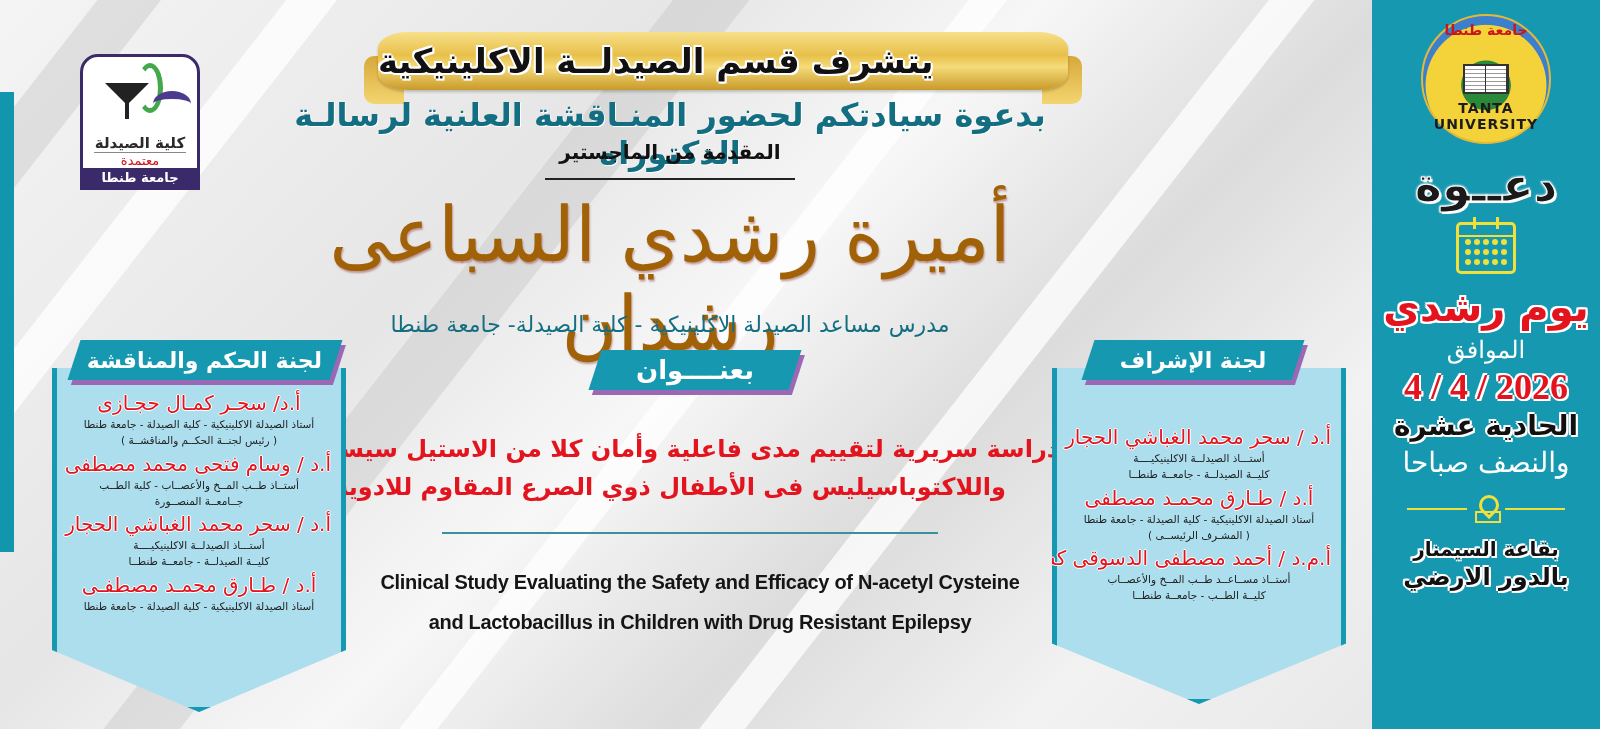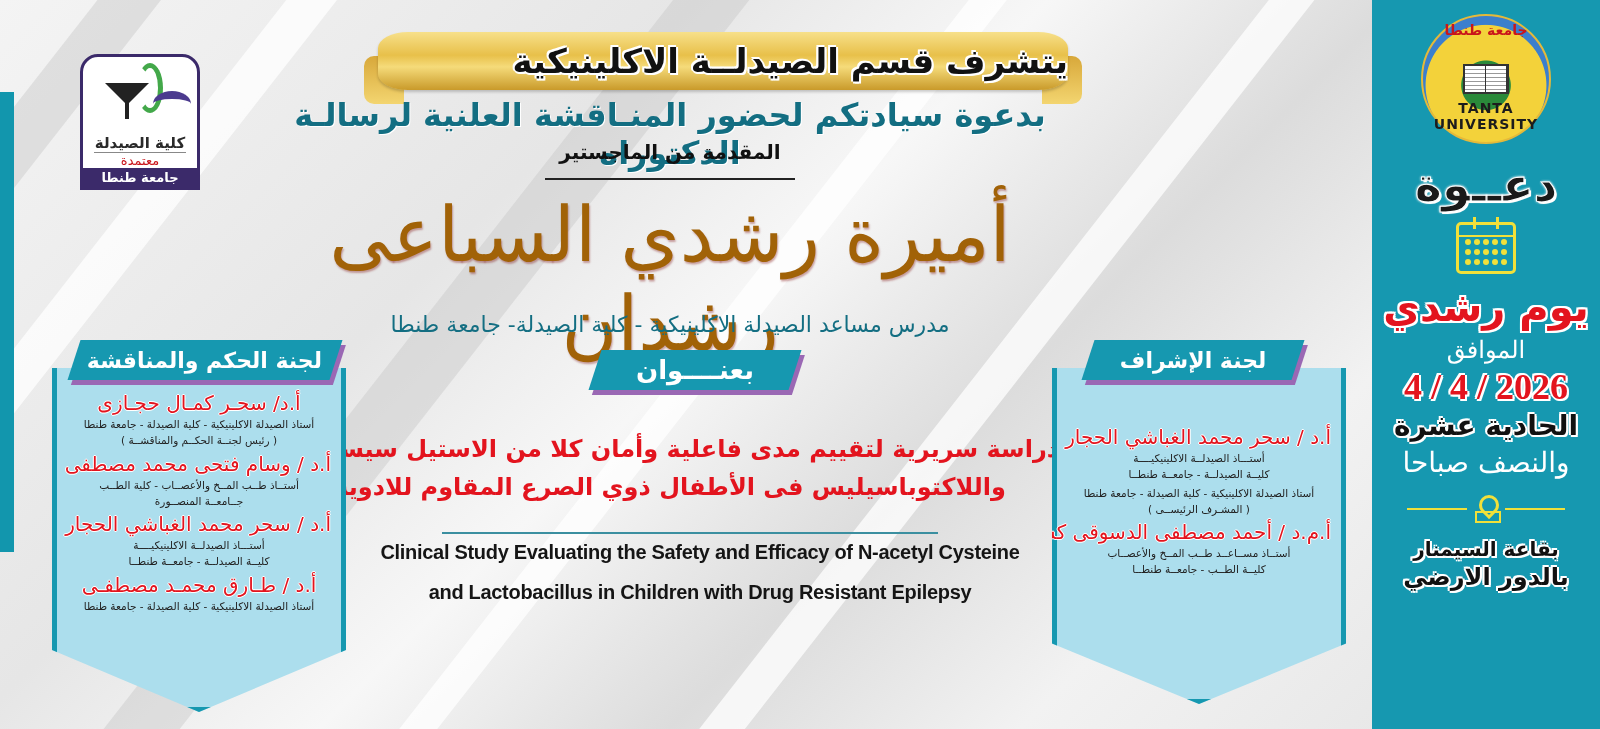--- a/index.html
+++ b/index.html
@@ -89,21 +89,21 @@
   .fac-logo .l1 { font-size: 15px; font-weight: bold; color: #2a2a2a; direction: rtl; }
   .fac-logo .l2 { font-size: 13px; color: #c9151b; direction: rtl; letter-spacing: 3px; border-top: 1px solid #888; width: 80%; text-align: center; }
   .fac-logo .l3 { width: 100%; background: #3b2a6a; color: #fff; font-size: 13px; font-weight: bold; text-align: center; padding: 2px 0; direction: rtl; }
 
   
   .center { position: absolute; left: 280px; width: 780px; text-align: center; direction: rtl; }
   .ribbon {
     position: absolute; left: 378px; top: 32px; width: 690px; height: 58px;
     background: linear-gradient(180deg, #f7e08a 0%, #e8c04a 40%, #f5db7a 60%, #c99a2a 100%);
     border-radius: 30px / 16px;
-    display: flex; align-items: center; justify-content: flex-end;
+    display: flex; align-items: center; justify-content: flex-start;
     box-shadow: 0 2px 3px rgba(0,0,0,0.2);
   }
   .ribbon::before, .ribbon::after { content: ""; position: absolute; top: 24px; width: 40px; height: 48px; background: linear-gradient(180deg, #d8a83a, #f3d570); z-index: -1; }
   .ribbon::before { left: -14px; border-radius: 10px 0 0 10px; }
   .ribbon::after { right: -14px; border-radius: 0 10px 10px 0; }
   .ribbon-text {
     font-size: 34px; font-weight: bold; color: #111; direction: rtl;
     text-shadow: 2px 0 #fff, -2px 0 #fff, 0 2px #fff, 0 -2px #fff, 2px 2px #fff, -2px -2px #fff;
   }
   .invite-line {
@@ -124,21 +124,21 @@
     display: flex; align-items: center; justify-content: center;
     transform: skewX(-18deg); box-shadow: 5px 5px 0 #9a68b4;
   }
   .tag span { transform: skewX(18deg); display: block; }
   .tag-title { left: 595px; top: 350px; width: 200px; font-size: 26px; }
   .thesis-ar {
     top: 430px; font-size: 24px; font-weight: bold; color: #e3141e; line-height: 1.6;
   }
   .thesis-rule { position: absolute; left: 442px; top: 532px; width: 496px; height: 2px; background: #3b8fa0; }
   .thesis-en {
-    top: 532px; direction: ltr; font-family: "Liberation Sans", sans-serif; font-size: 20px; font-weight: bold; color: #151515; line-height: 2.0;
+    top: 562px; direction: ltr; font-family: "Liberation Sans", sans-serif; font-size: 20px; font-weight: bold; color: #151515; line-height: 2.0;
     letter-spacing: -0.3px;
   }
 
   
   .panel {
     position: absolute; width: 294px; direction: rtl;
   }
   .panel-box {
     position: absolute; left: 0; right: 0; background: #acdeed; border: 5px solid #1698b0; border-top: none;
     clip-path: polygon(0 0, 100% 0, 100% 82%, 50% 100%, 0 82%);
@@ -231,20 +231,21 @@
   <div class="tag panel-tag" style="left:36px; top:0; width:210px; z-index:2;">
     <span>لجنة الإشراف</span>
   </div>
   <div class="panel-box" style="top:28px; height:336px; padding-top:56px;">
     <div class="member">
       <div class="member-name">أ.د / سحر محمد الغباشي الحجار</div>
       <div class="member-desc">أستـــاذ الصيدلــة الاكلينيكيــــة</div>
       <div class="member-desc">كليــة الصيدلــة - جامعــة طنطــا</div>
     </div>
     <div class="member">
+      <div class="member-name">أ.د / طـارق محمـد مصطفى</div>
       <div class="member-desc">أستاذ الصيدلة الاكلينيكية - كلية الصيدلة - جامعة طنطا</div>
       <div class="member-desc">( المشـرف الرئيســى )</div>
     </div>
     <div class="member">
       <div class="member-name">أ.م.د / أحمد مصطفى الدسوقى كشك</div>
       <div class="member-desc">أستــاذ مســاعــد طــب المــخ والأعصــاب</div>
       <div class="member-desc">كليــة الطــب - جامعــة طنطــا</div>
     </div>
   </div>
 </div>

